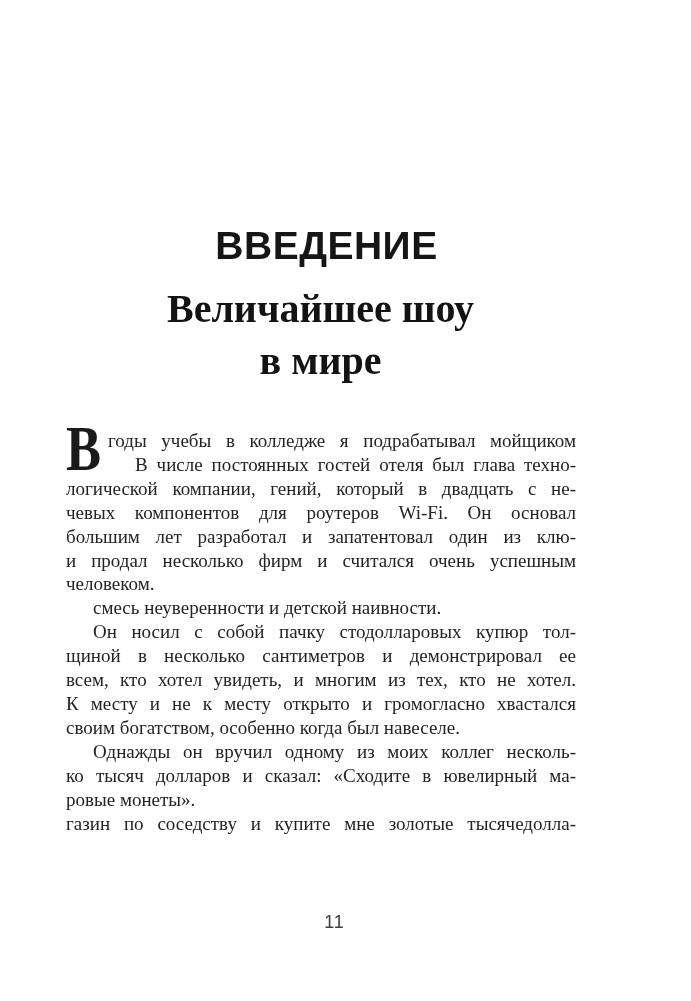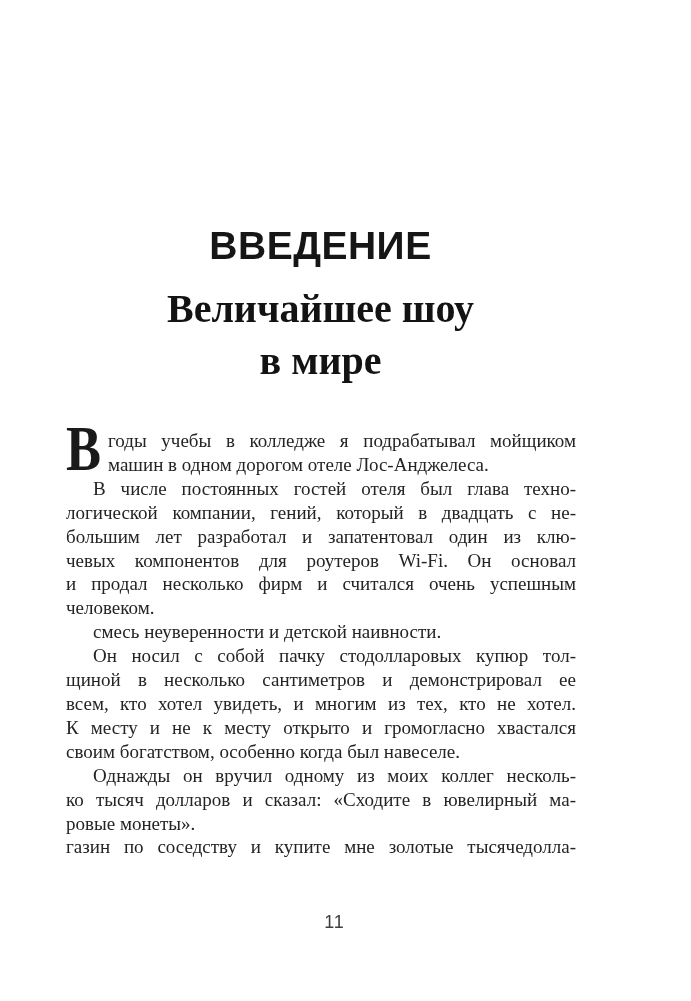--- a/index.html
+++ b/index.html
@@ -11,21 +11,21 @@
     position: relative;
     width: 691px;
     height: 1001px;
     background: #ffffff;
     overflow: hidden;
     font-family: "Liberation Serif", serif;
     color: #222222;
   }
   .kicker {
     position: absolute;
-    left: 33px;
+    left: 39px;
     top: 226px;
     width: 575px;
     text-align: center;
     font-family: "Liberation Sans", sans-serif;
     font-weight: bold;
     font-size: 39px;
     line-height: 40px;
     color: #161616;
     letter-spacing: 0.5px;
   }
@@ -93,27 +93,26 @@
 
   <div class="title">
     <div class="title-line">Величайшее шоу</div>
     <div class="title-line">в мире</div>
   </div>
 
   <div class="body-text" id="body-text">
       <div class="para">
         <span class="drop-cap">В</span>
         <div class="line">годы учебы в колледже я подрабатывал мойщиком</div>
-        <div class="line last">машин в одном дорогом отеле Лос-Анджелеса.</div>
       </div>
       <div class="para indent">
         <div class="line">В числе постоянных гостей отеля был глава техно-</div>
         <div class="line">логической компании, гений, который в двадцать с не-</div>
+        <div class="line">чевых компонентов для роутеров Wi-Fi. Он основал</div>
         <div class="line">большим лет разработал и запатентовал один из клю-</div>
-        <div class="line">чевых компонентов для роутеров Wi-Fi. Он основал</div>
         <div class="line">и продал несколько фирм и считался очень успешным</div>
         <div class="line last">человеком.</div>
       </div>
       <div class="para indent">
         <div class="line last">смесь неуверенности и детской наивности.</div>
       </div>
       <div class="para indent">
         <div class="line">Он носил с собой пачку стодолларовых купюр тол-</div>
         <div class="line">щиной в несколько сантиметров и демонстрировал ее</div>
         <div class="line">всем, кто хотел увидеть, и многим из тех, кто не хотел.</div>

